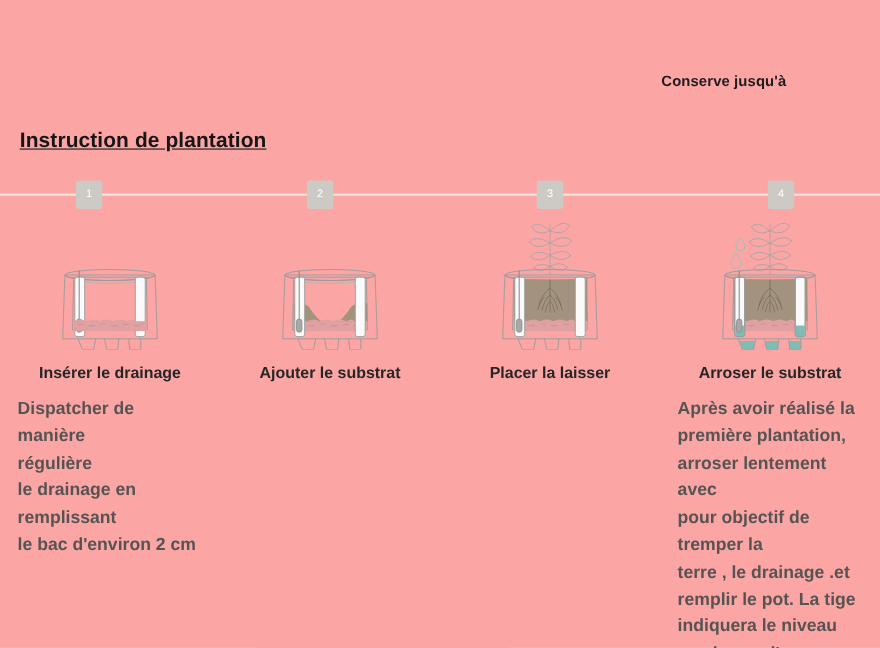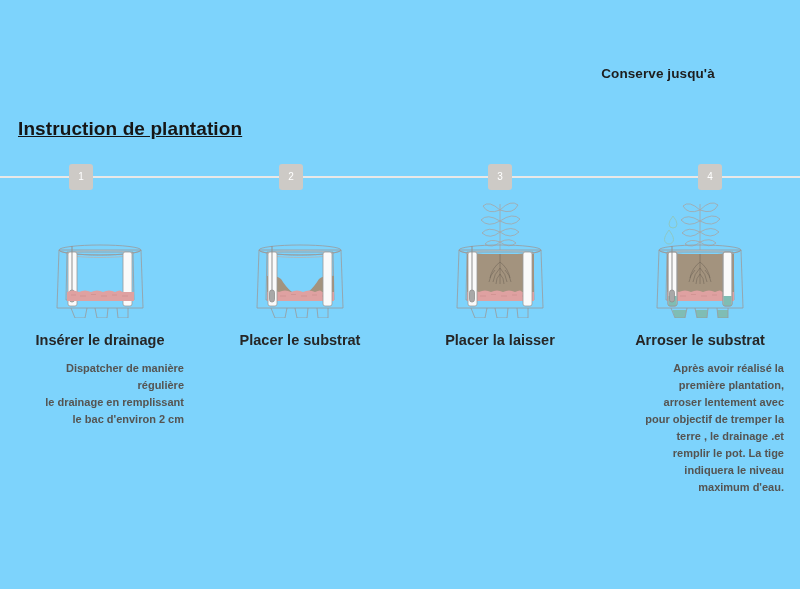--- a/index.html
+++ b/index.html
@@ -10,21 +10,21 @@
     background: #ffffff;
     font-family: "Liberation Sans", sans-serif;
     color: #2b2b2b;
     overflow: hidden;
   }
 
   .page {
     position: relative;
     width: 800px;
     height: 589px;
-    background: #7dd3fc;
+    background: #fca5a5;
   }
 
   
   .claim {
     position: absolute;
     top: 64px;
     right: 32px;
     width: 220px;
     text-align: center;
     font-size: 13.5px;
@@ -105,24 +105,24 @@
     margin-top: 14px;
     font-size: 14.5px;
     color: #262626;
     text-align: center;
     white-space: nowrap;
   }
 
   .col-body {
     margin-top: 12px;
     width: 168px;
-    font-size: 11px;
+    font-size: 16px;
     line-height: 1.55;
     color: #555452;
-    text-align: right;
+    text-align: left;
     white-space: pre-line;
   }
 </style>
 </head>
 <body>
 
 <div class="page">
 
   <div class="claim">
     <div>Conserve jusqu'à</div>
@@ -204,21 +204,21 @@
             <rect x="23" y="14" width="9" height="54" rx="2" fill="#fafafa"></rect>
             <rect x="78" y="14" width="9" height="54" rx="2" fill="#fafafa"></rect>
             <line x1="27" y1="8" x2="27" y2="60" stroke="#8f8f8f" stroke-width="1"></line>
             <rect x="24.5" y="52" width="5" height="12" rx="2.4" fill="#a8a8a8" stroke="#8f8f8f"></rect>
             <path d="M26 70 L30 80 L40 80 L42 70"></path>
             <path d="M50 70 L52 80 L62 80 L63 70"></path>
             <path d="M72 70 L73 80 L83 80 L83 70"></path>
           </g>
         </svg>
       </div>
-      <div class="col-title">Placer le substrat</div>
+      <div class="col-title">Ajouter le substrat</div>
     </div>
 
     <div class="col">
       <div class="art">
         <svg width="110" height="122" viewBox="0 0 110 122" aria-hidden="true">
 
           <g fill="none" stroke="#a6a6a6" stroke-width="0.8">
             <path d="M55 54 L55 8"></path>
             <path d="M55 14 q-11 -10 -17 -4 q5 9 17 4"></path>
             <path d="M55 14 q11 -11 18 -5 q-5 10 -18 5"></path>

